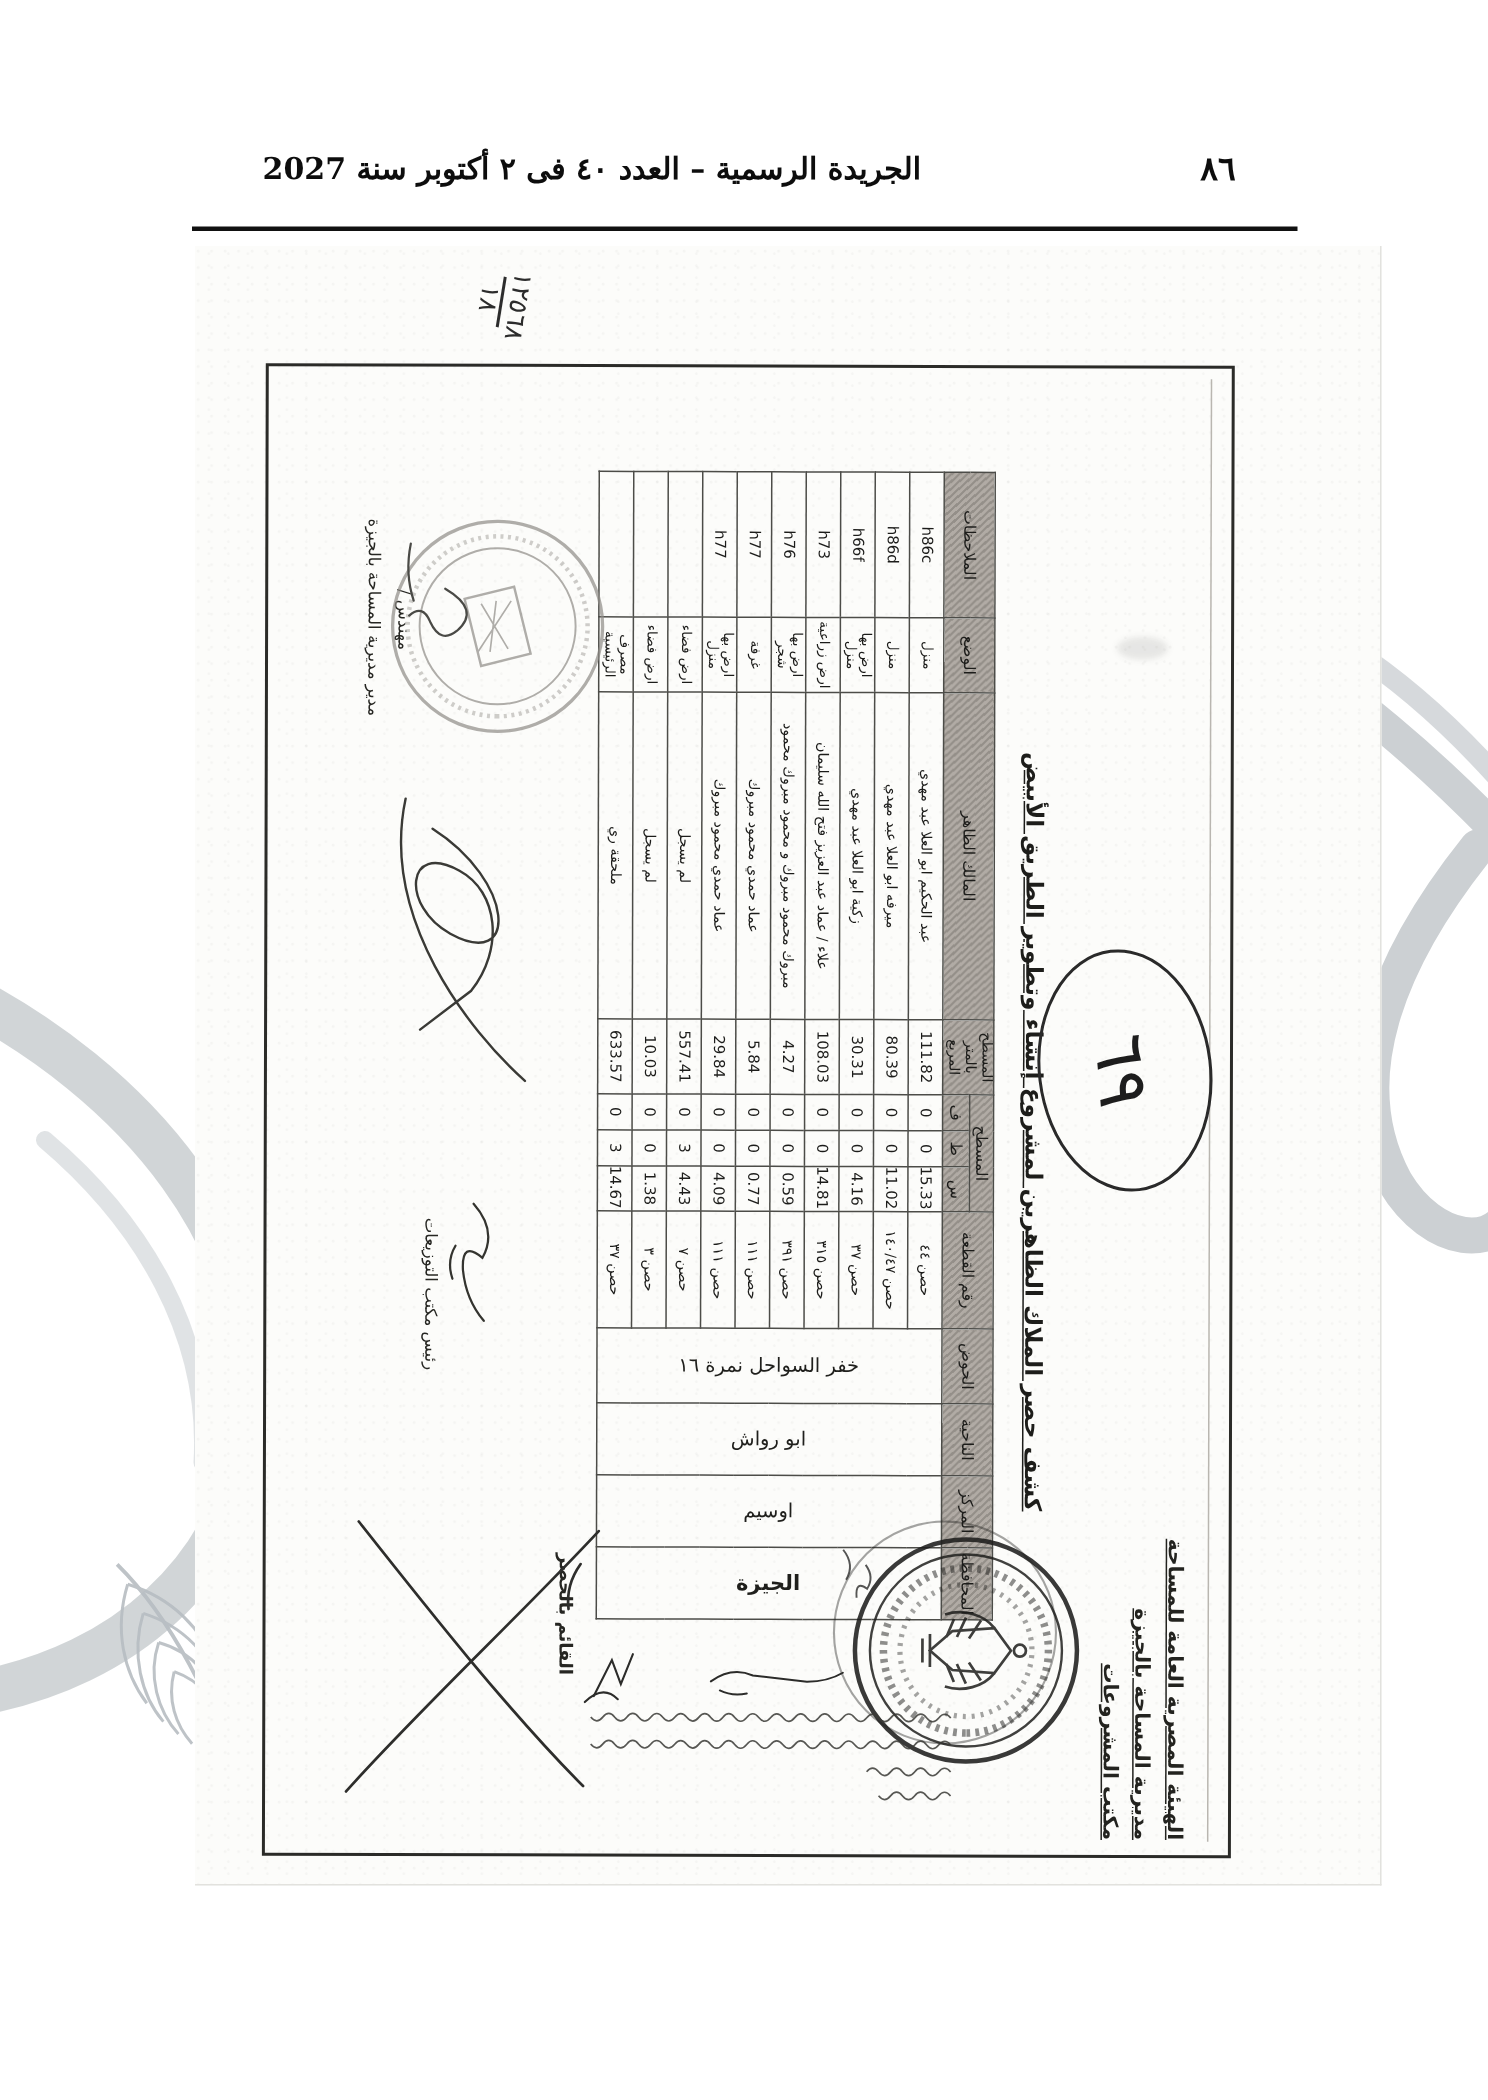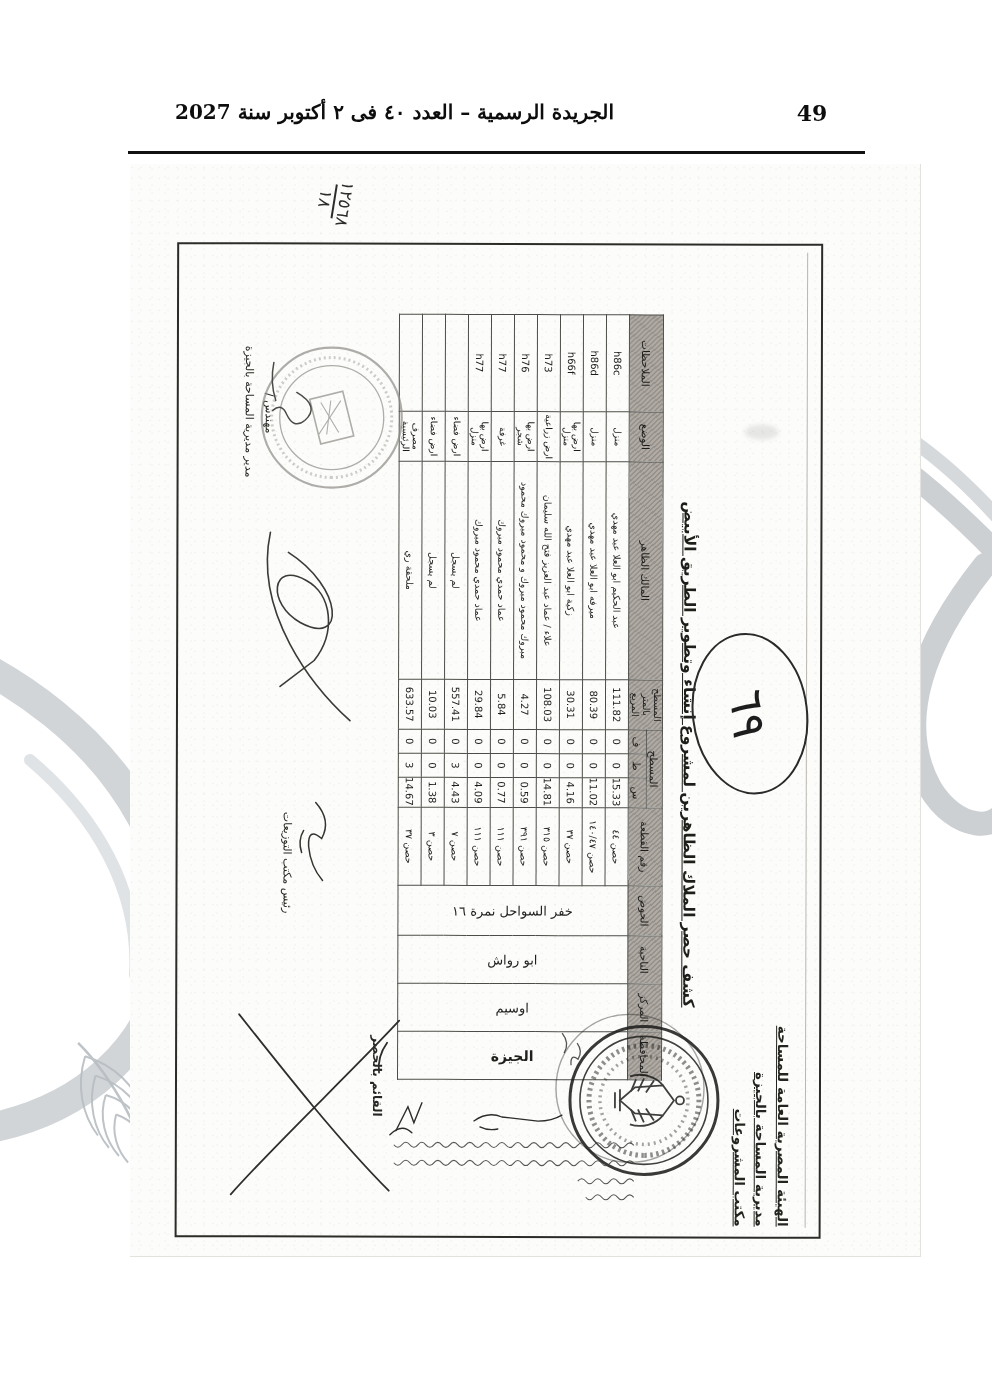--- a/index.html
+++ b/index.html
@@ -126,21 +126,21 @@
     <path d="M0,-26 C-17,-10 -22,14 -17,34"></path>
     <path d="M0,-70 C22,-48 30,-20 26,6"></path>
     <path d="M0,-48 C20,-28 27,0 22,22"></path>
     <path d="M0,-26 C17,-10 22,14 17,34"></path>
     <path d="M0,-4 C-13,10 -16,28 -12,44"></path>
     <path d="M0,-4 C13,10 16,28 12,44"></path>
   </g>
 </svg>
 
 <div class="gz-header-title">الجريدة الرسمية – العدد ٤٠ فى ٢ أكتوبر سنة 2027</div>
-<div class="gz-page-number">49</div>
+<div class="gz-page-number">٨٦</div>
 <div class="gz-rule"></div>
 
 <div class="scan-paper layer2"></div>
 
 <div class="scan-inner layer3">
 
   <div class="hw-ref">
     <div>١٢٥٦٨</div>
     <div class="den">١٨</div>
   </div>

